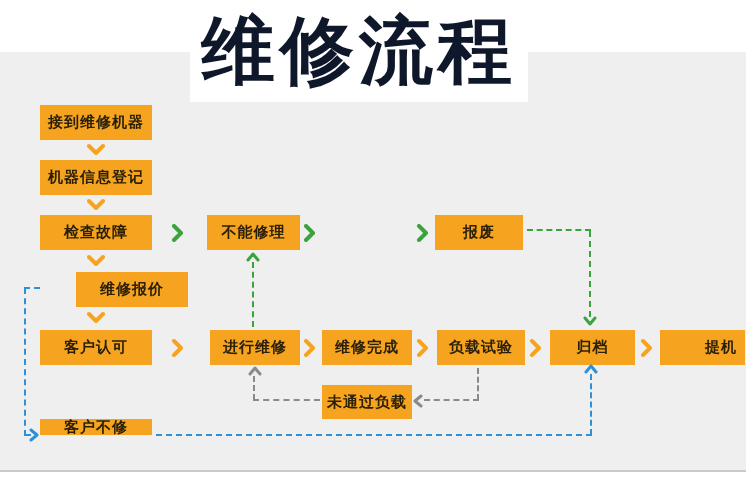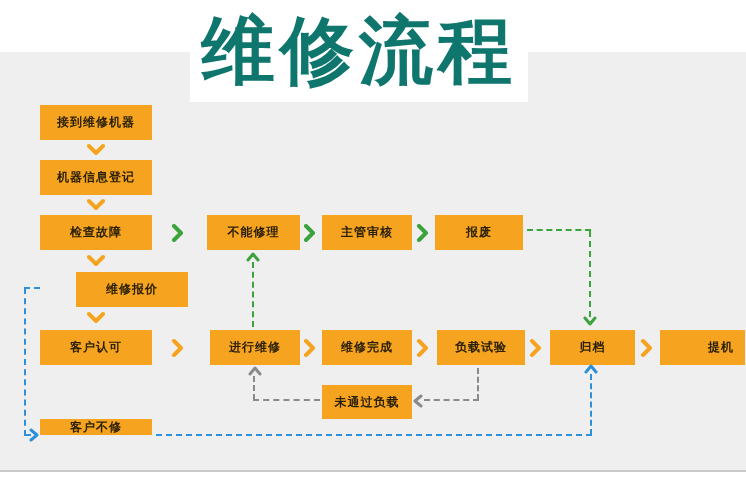--- a/index.html
+++ b/index.html
@@ -9,27 +9,27 @@
   }
   .panel{
     position:absolute;left:0;top:52px;width:746px;height:420px;
     background:#efefef;border-bottom:2px solid #c9c9cc;box-sizing:border-box;
   }
   .title-box{
     position:absolute;left:190px;top:0;width:338px;height:102px;
     background:#ffffff;display:flex;align-items:center;justify-content:center;
   }
   .title-text{
-    font-size:74px;font-weight:bold;color:#0f766e;letter-spacing:5px;
+    font-size:74px;font-weight:bold;color:#0f172a;letter-spacing:5px;
     line-height:1;white-space:nowrap;
   }
   .node{
     position:absolute;background:#f6a41f;color:#2b2007;
     display:flex;align-items:center;justify-content:center;
-    font-size:12px;font-weight:bold;letter-spacing:1px;white-space:nowrap;
+    font-size:15px;font-weight:bold;letter-spacing:1px;white-space:nowrap;
     box-sizing:border-box;
   }
   .chev{position:absolute;}
   .hline{position:absolute;height:0;border-top:2px dashed;}
   .vline{position:absolute;width:0;border-left:2px dashed;}
   .green{border-color:#3ba33b;}
   .gray{border-color:#8a8a8a;}
   .blue{border-color:#2e90d8;}
   .head{position:absolute;}
 </style>
@@ -58,23 +58,20 @@
     </div>
   <div class="node" style="left:40px;top:330px;width:112px;height:35px;">
       <span>客户认可</span>
     </div>
   <div class="node" style="left:40px;top:419px;width:112px;height:16px;">
       <span>客户不修</span>
     </div>
 
   <div class="node" style="left:207px;top:215px;width:93px;height:35px;">
       <span>不能修理</span>
-    </div>
-  <div class="node" style="left:322px;top:215px;width:90px;height:35px;">
-      <span>主管审核</span>
     </div>
   <div class="node" style="left:435px;top:215px;width:88px;height:35px;">
       <span>报废</span>
     </div>
 
   <div class="node" style="left:210px;top:330px;width:90px;height:35px;">
       <span>进行维修</span>
     </div>
   <div class="node" style="left:322px;top:330px;width:90px;height:35px;">
       <span>维修完成</span>

